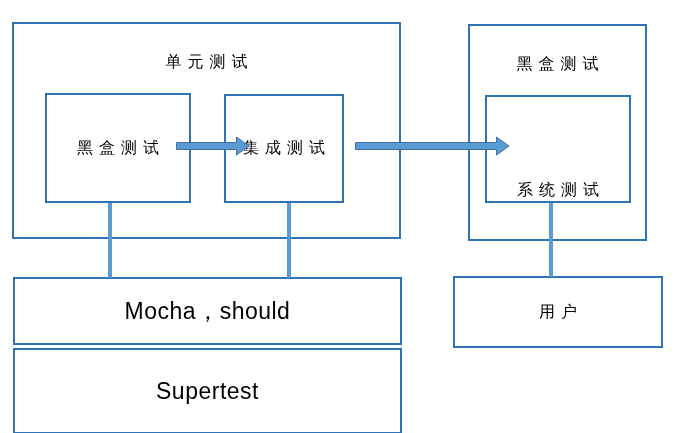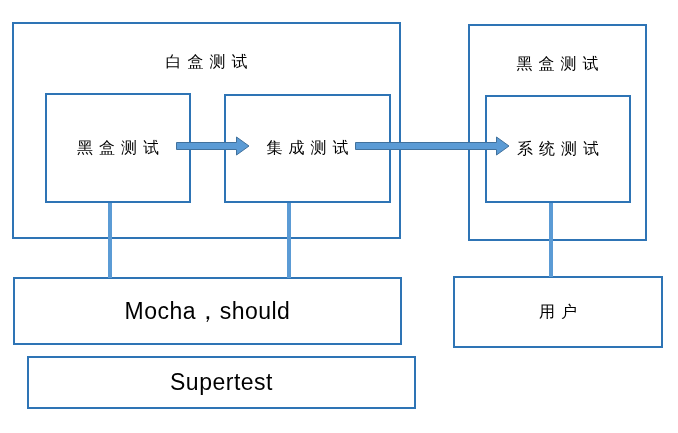--- a/index.html
+++ b/index.html
@@ -65,44 +65,44 @@
     stroke: var(--connector-dark);
     stroke-width: 1;
   }
 </style>
 </head>
 <body>
 
 <div class="canvas">
 
   <div class="box group-box" style="left:12px; top:22px; width:389px; height:217px;">
-    <div class="group-title">白盒测试</div>
+    <div class="group-title">单元测试</div>
   </div>
 
   <div class="box group-box" style="left:468px; top:24px; width:179px; height:217px;">
     <div class="group-title">黑盒测试</div>
   </div>
 
   <div class="box node" style="left:45px; top:93px; width:146px; height:110px;">
     <span class="zh-label">黑盒测试</span>
   </div>
 
-  <div class="box node" style="left:224px; top:94px; width:167px; height:109px;text-align:center;">
+  <div class="box node" style="left:224px; top:94px; width:120px; height:109px;text-align:center;">
     <span class="zh-label">集成测试</span>
   </div>
 
-  <div class="box node" style="left:485px; top:95px; width:146px; height:108px;">
+  <div class="box node" style="left:485px; top:95px; width:146px; height:108px;align-items:flex-end;">
     <span class="zh-label">系统测试</span>
   </div>
 
   <div class="box node" style="left:13px; top:277px; width:389px; height:68px;">
     <span class="latin-label">Mocha，should</span>
   </div>
 
-  <div class="box node" style="left:13px; top:356px; width:389px; height:53px;margin-left:14px;">
+  <div class="box node" style="left:13px; top:348px; width:389px; height:86px;">
     <span class="latin-label">Supertest</span>
   </div>
 
   <div class="box node" style="left:453px; top:276px; width:210px; height:72px;">
     <span class="zh-label">用户</span>
   </div>
 
   <svg class="arrow" style="left:176px; top:136px;" width="74" height="20" viewBox="0 0 74 20" aria-hidden="true">
     <path d="M0.5,6.5 H60.5 V1 L73,10 L60.5,19 V13.5 H0.5 Z"></path>
   </svg>

